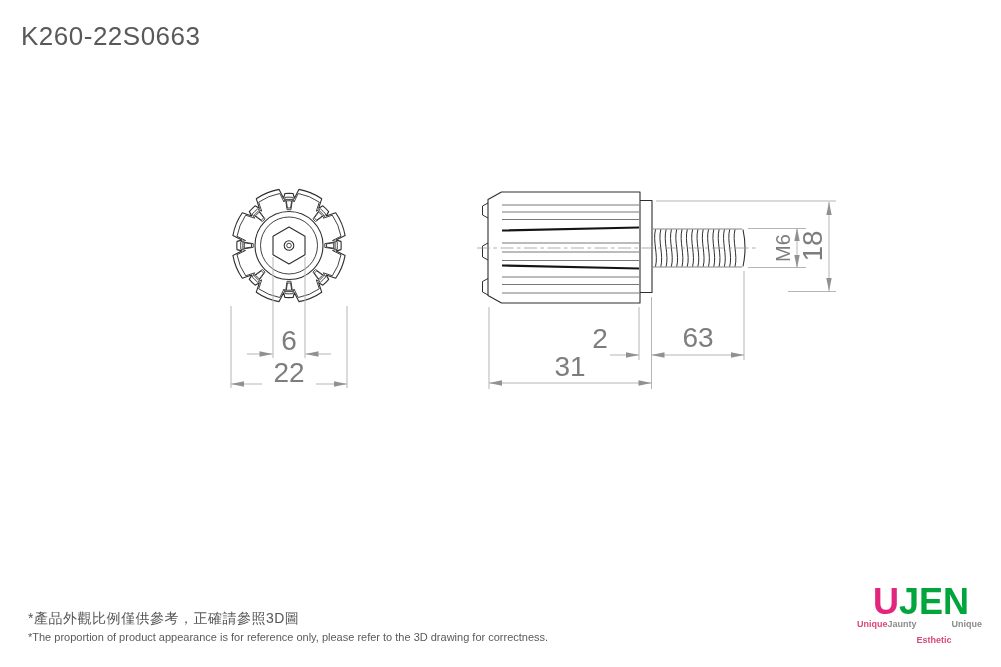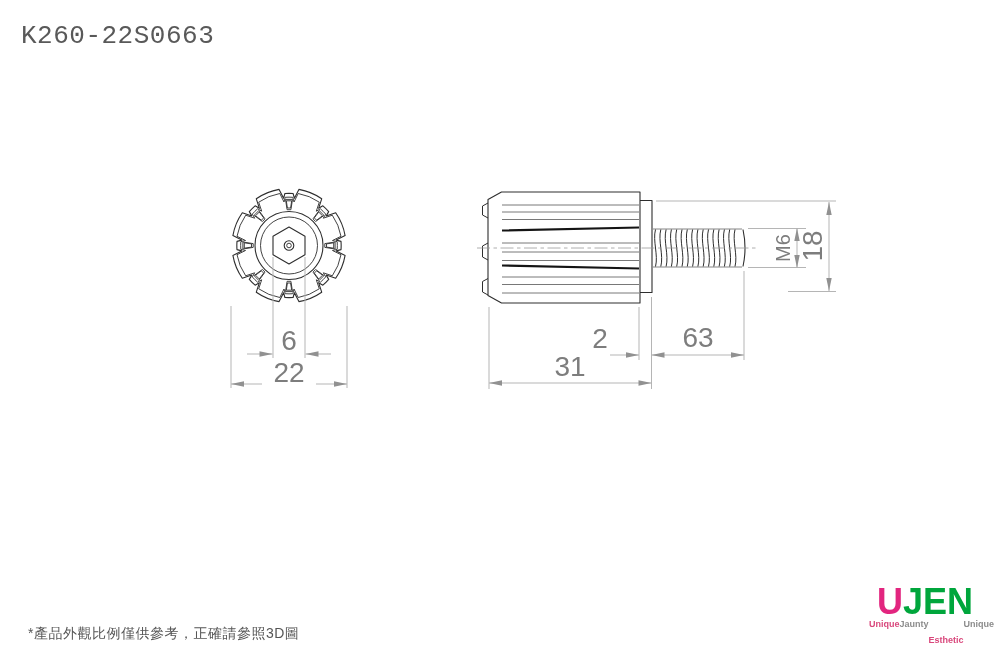--- a/index.html
+++ b/index.html
@@ -2,27 +2,27 @@
 <html><head>
 <meta charset="utf-8">
 <style>
   html,body{margin:0;padding:0;}
   body{
     width:1001px;height:667px;position:relative;background:#ffffff;
     font-family:"Liberation Sans","DejaVu Sans",sans-serif;overflow:hidden;
   }
   .page-title{
     position:absolute;left:21px;top:21px;font-size:26px;letter-spacing:.5px;
-    color:#595959;font-weight:400;font-family:Liberation Mono, monospace;
+    color:#595959;font-weight:400;
   }
   #drawing{position:absolute;left:0;top:0;}
   .notes{position:absolute;left:28px;bottom:24px;}
   .note-zh{font-size:14px;color:#555;letter-spacing:.5px;}
   .note-en{font-size:11px;color:#5a5a5a;margin-top:3px;}
-  .logo{position:absolute;right:20px;bottom:22px;width:112px;text-align:center;}
+  .logo{position:absolute;right:32px;bottom:22px;width:112px;text-align:right;}
   .logo-word{font-weight:bold;font-size:36px;line-height:30px;letter-spacing:0px;}
   .logo-tagline{display:flex;justify-content:space-between;font-size:9px;font-weight:bold;margin-top:2px;}
   .dim-text{font-family:"Liberation Sans","DejaVu Sans",sans-serif;}
 </style>
 </head>
 <body>
 
 <div class="page-title">K260-22S0663</div>
 
 <svg id="drawing" width="1001" height="667" viewBox="0 0 1001 667">
@@ -85,20 +85,21 @@
     <text x="600" y="348">2</text>
     <text x="698" y="347">63</text>
     <text x="570" y="376">31</text>
     <text x="790" y="248" font-size="20" transform="rotate(-90,790,248)">M6</text>
     <text x="822" y="246" transform="rotate(-90,822,246)">18</text>
   </g>
 </svg>
 
 <div class="notes">
   <div class="note-zh">*產品外觀比例僅供參考，正確請參照3D圖</div>
+  <div class="note-en">*The proportion of product appearance is for reference only, please refer to the 3D drawing for correctness.</div>
 </div>
 
 <div class="logo">
   <div class="logo-word"><span id="logo-u" style="color: rgb(226, 37, 127);">U</span><span id="logo-jen" style="color: rgb(0, 166, 60);">JEN</span></div>
   <div class="logo-tagline">
     <span style="color: rgb(217, 72, 124);">Unique</span>
     <span style="color: rgb(140, 140, 140);">Jaunty</span>
     <span style="color: rgb(217, 72, 124); margin-top: 16px;">Esthetic</span>
     <span style="color: rgb(140, 140, 140);">Unique</span>
   </div>

